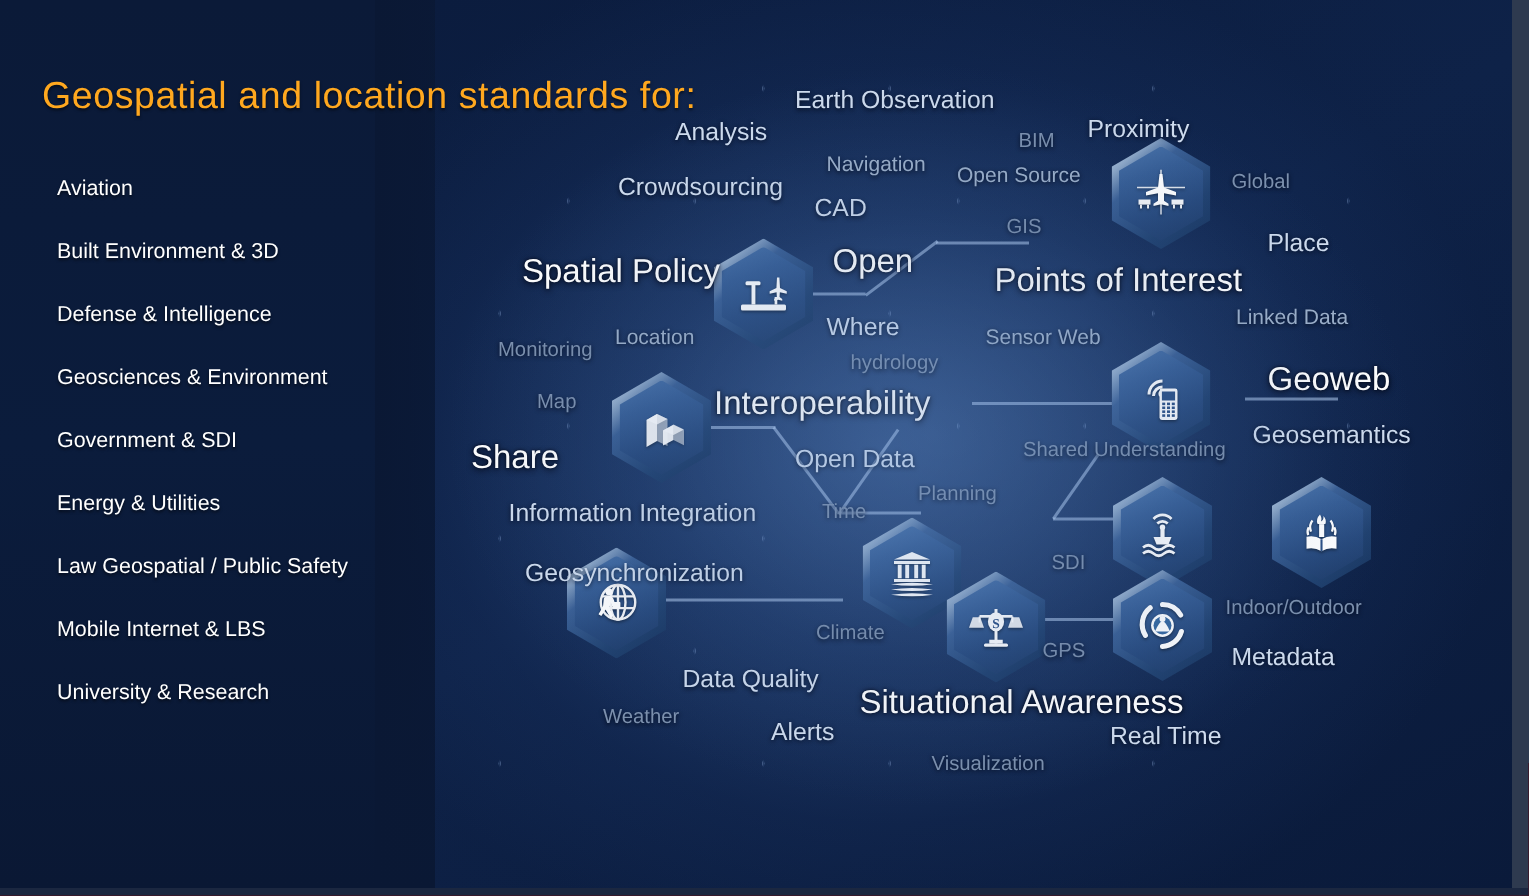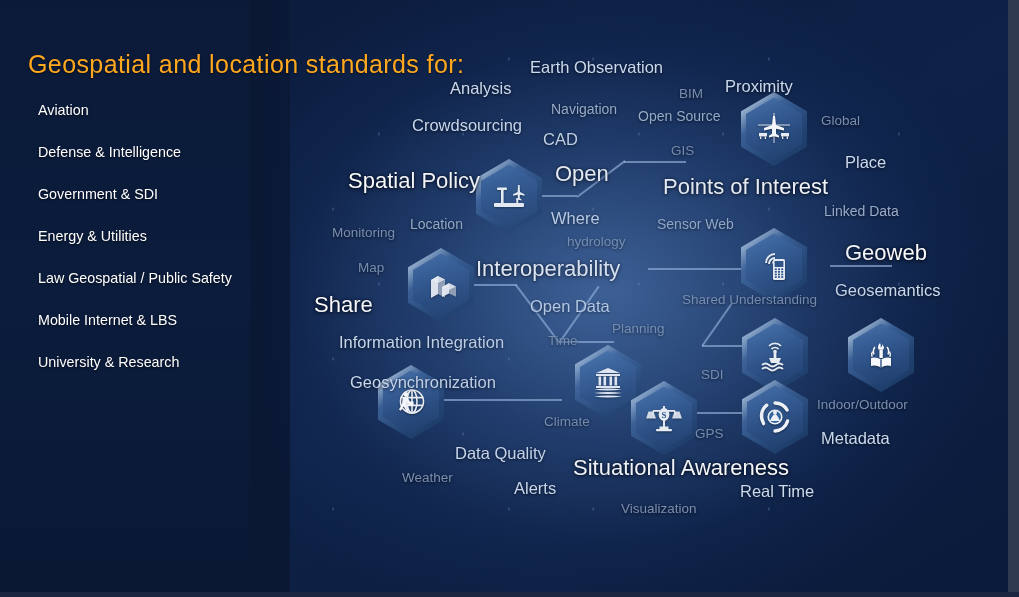--- a/index.html
+++ b/index.html
@@ -75,21 +75,21 @@
 
   
   #title{
     position:absolute;left:28px;top:50px;
     font-size:25px;font-weight:400;color:#ffa81f;
     letter-spacing:0.4px;white-space:nowrap;
     text-shadow:0 1px 2px rgba(0,0,0,0.55);
   }
 
   
-  #domain-list{position:absolute;left:38px;top:100px;width:250px;}
+  #domain-list{position:absolute;left:38px;top:116px;width:250px;}
   .domain-item{
     color:#ffffff;font-size:14.3px;line-height:21px;
     margin-bottom:21px;
     text-shadow:0 1px 2px rgba(0,0,0,0.6);
   }
 
   
   .word{
     position:absolute;white-space:nowrap;
     text-shadow:0 1px 3px rgba(0,8,24,0.85);
@@ -441,21 +441,23 @@
     <div class="word w-mid" style="left:224px;top:479px;">Alerts</div>
     <div class="word w-mid" style="left:450px;top:482px;">Real Time</div>
     <div class="word w-faint" style="left:331px;top:501px;">Visualization</div>
 
   </div>
 
   <div id="title">Geospatial and location standards for:</div>
 
   <div id="domain-list">
     <div class="domain-item">Aviation</div>
+    <div class="domain-item">Built Environment &amp; 3D</div>
     <div class="domain-item">Defense &amp; Intelligence</div>
+    <div class="domain-item">Geosciences &amp; Environment</div>
     <div class="domain-item">Government &amp; SDI</div>
     <div class="domain-item">Energy &amp; Utilities</div>
     <div class="domain-item">Law Geospatial / Public Safety</div>
     <div class="domain-item">Mobile Internet &amp; LBS</div>
     <div class="domain-item">University &amp; Research</div>
   </div>
 
   <div id="right-strip"></div>
   <div id="bottom-strip"></div>
 

